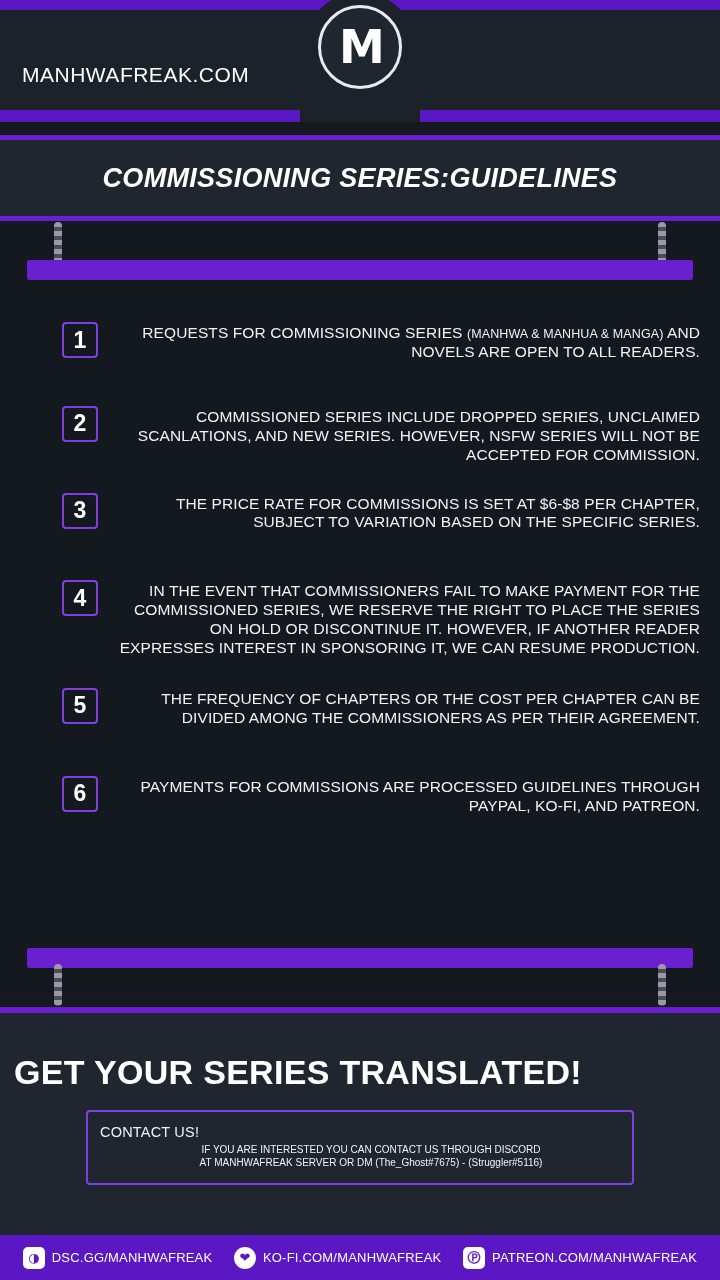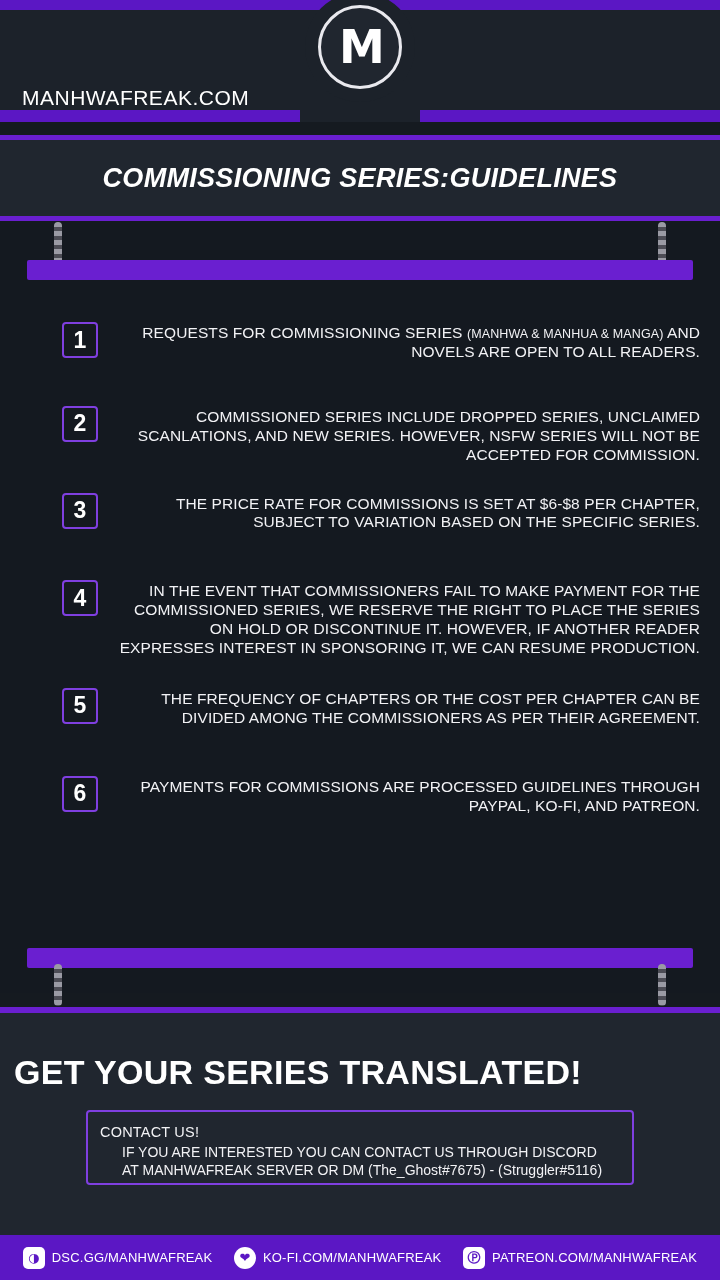--- a/index.html
+++ b/index.html
@@ -22,21 +22,21 @@
     background: #5b17c4;
   }
   .topbar-inner {
     position: absolute; top: 10px; left: 0;
     width: 720px; height: 100px;
     background: #1c222a;
   }
   .top-sites {
     position: absolute; top: 10px; left: 0;
     width: 720px; height: 100px;
-    display: flex; align-items: flex-end; justify-content: space-between;
+    display: flex; align-items: center; justify-content: space-between;
     padding: 0 22px;
   }
   .site-name {
     color: #ffffff;
     font-size: 21px;
     letter-spacing: .5px;
     font-weight: 500;
     margin-top: 30px;
   }
   .logo-wrap {
@@ -193,23 +193,24 @@
     padding: 12px 12px;
   }
   .contact-label {
     color: #f2f2f5;
     font-size: 14.5px;
     letter-spacing: .2px;
     margin-bottom: 3px;
   }
   .contact-lines {
     color: #f2f2f5;
-    font-size: 14px;
+    font-size: 10px;
     line-height: 1.3;
     padding-left: 22px;
+    text-align: center;
   }
 
   
   .social-bar {
     position: absolute; top: 1235px; left: 0;
     width: 720px; height: 45px;
     background: #5b17c4;
     display: flex; align-items: center; justify-content: space-around;
     padding: 0 12px;
   }

